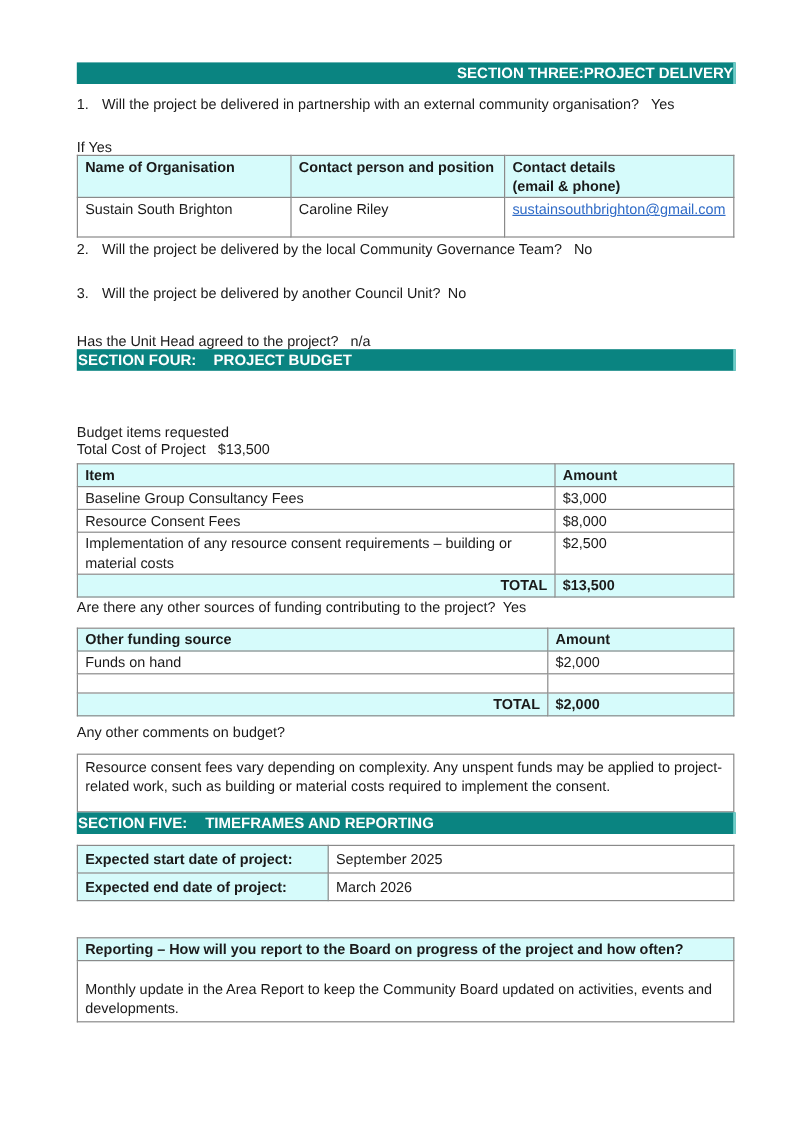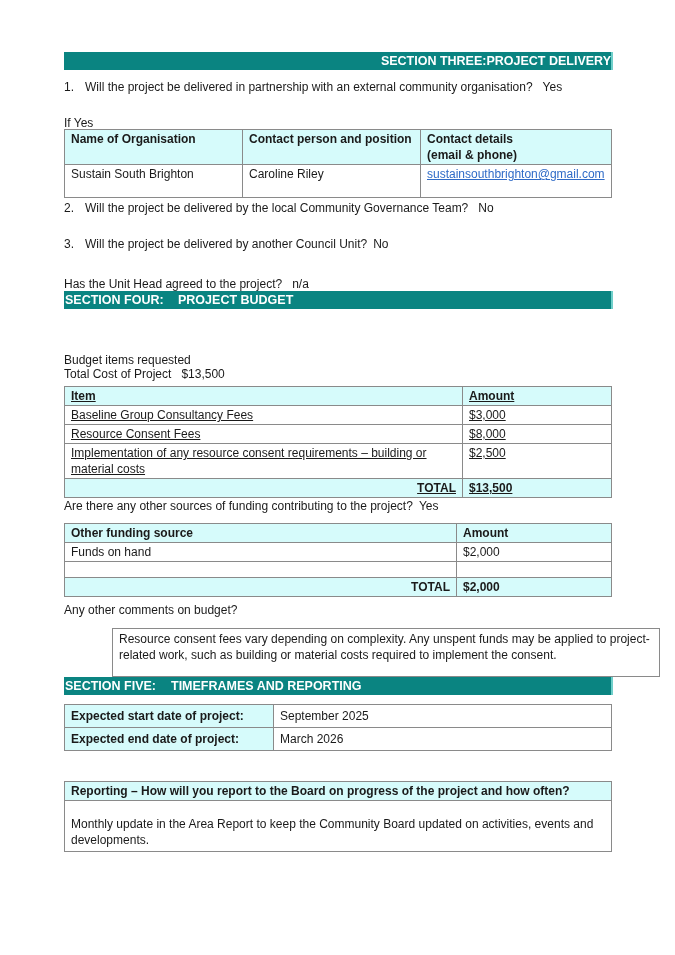--- a/index.html
+++ b/index.html
@@ -18,21 +18,21 @@
   .q .n { display: inline-block; width: 21px; }
   .q b { font-weight: normal; }
   .q .ans { margin-left: 10px; }
   table { border-collapse: collapse; position: absolute; left: 64px; width: 548px; font-size: 12px; }
   td, th { border: 1px solid #8a8a8a; padding: 1px 6px; vertical-align: top; line-height: 16px; text-align: left; }
   th { font-weight: bold; }
   .hdr { background: #d6fbfb; }
   .total-row td { background: #d6fbfb; font-weight: bold; }
   .right { text-align: right; }
   a.link { color: #2f6bc7; text-decoration: underline; }
-  .box { position: absolute; left: 64px; width: 548px; border: 1px solid #8a8a8a; box-sizing: border-box; padding: 2px 6px; line-height: 16px; margin-left: 48px; }
+  .box { position: absolute; left: 64px; width: 548px; border: 1px solid #8a8a8a; box-sizing: border-box; padding: 2px 6px; line-height: 16px; }
 </style>
 </head>
 <body>
 
 <div class="section-bar" style="top:52px;text-align:right;">
   <span class="num">SECTION THREE:</span><span>PROJECT DELIVERY</span>
 </div>
 
 <div class="q" style="top:79px;">
   <span class="n">1.</span><b>Will the project be delivered in partnership with an external community organisation?</b><span class="ans">Yes</span>
@@ -79,21 +79,21 @@
 </div>
 
 <div class="q" style="top:318px;margin-top:48px;">
   <b>Total Cost of Project</b><span class="ans">$13,500</span>
 </div>
 
 <div class="q" style="top:352px;">
   <b>Budget items requested</b>
 </div>
 
-<table style="top:386px;text-decoration:underline;">
+<table style="top:386px;">
   <colgroup>
       <col style="width:398px">
       <col>
     </colgroup>
   <tbody>
       <tr class="hdr">
     <th>Item</th>
     <th>Amount</th>
   </tr>
   <tr>

